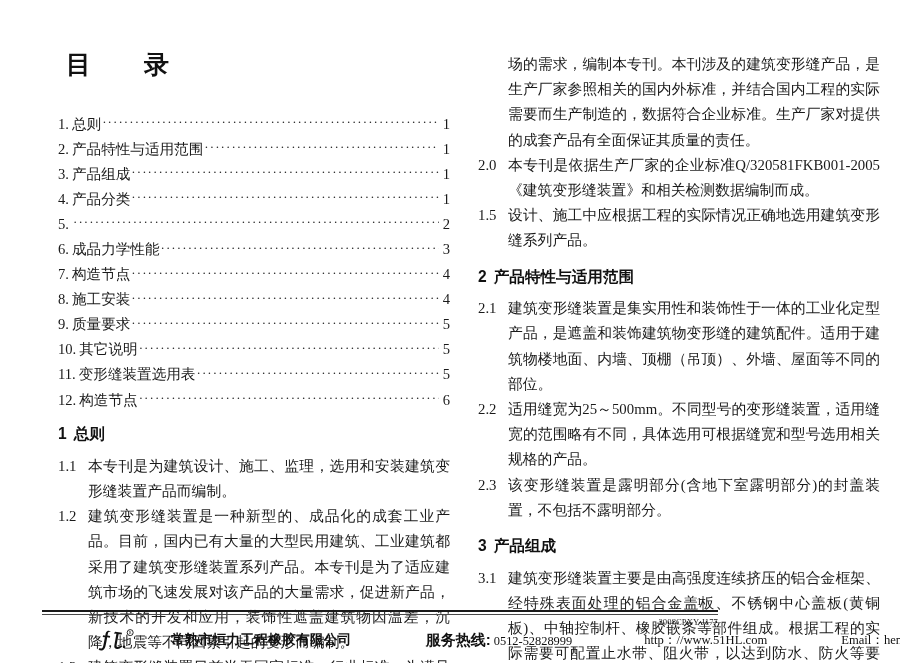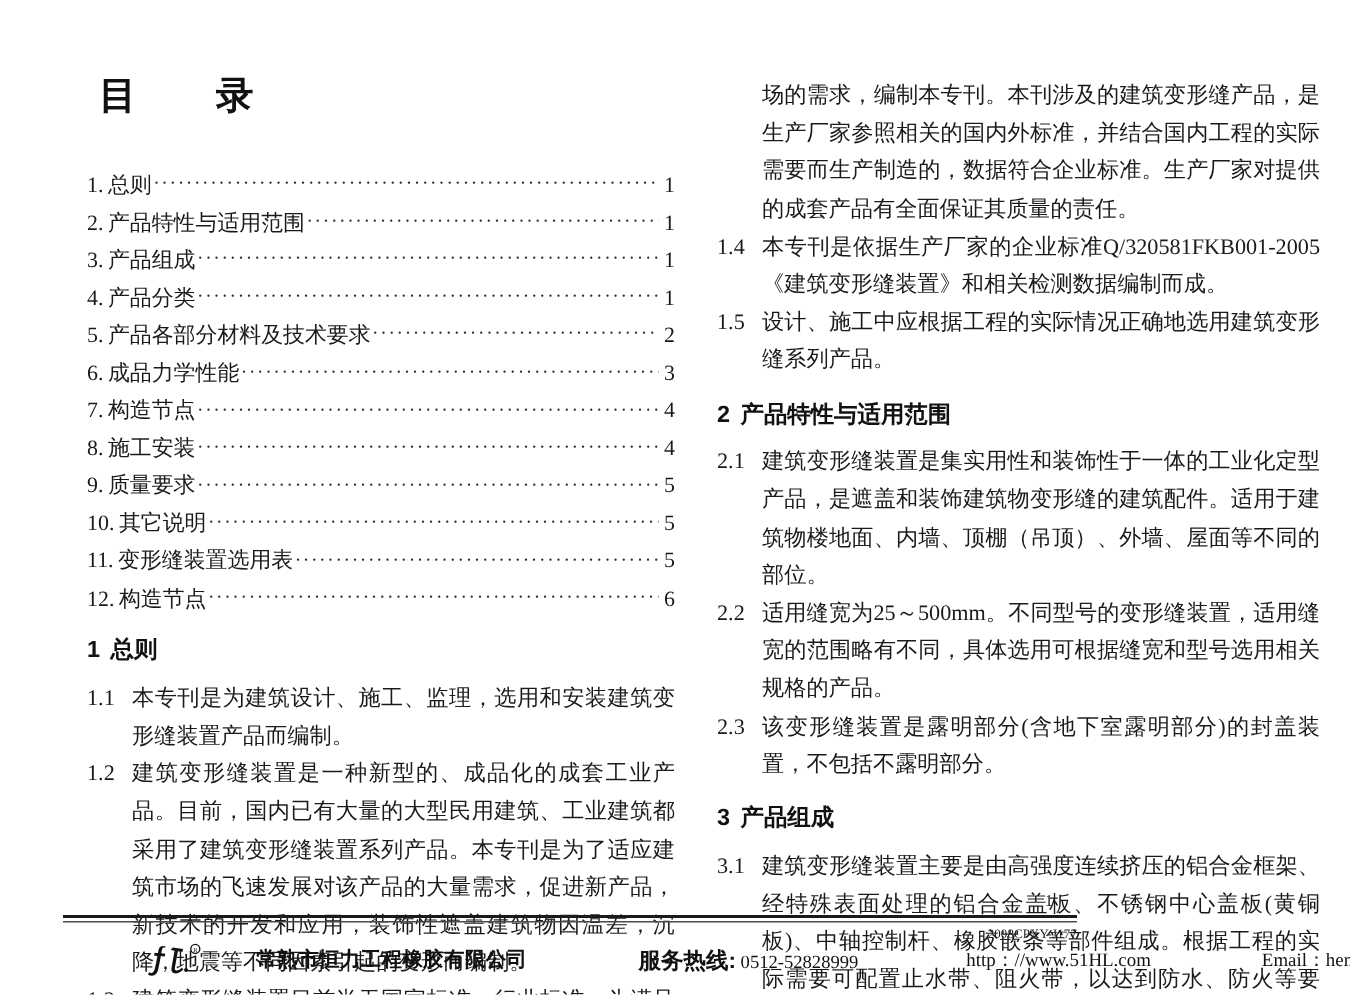--- a/index.html
+++ b/index.html
@@ -238,21 +238,20 @@
         <span class="toc-page">1</span>
       </li>
       <li class="toc-row">
         <span class="toc-num">4.</span>
         <span class="toc-label">产品分类</span>
         <span class="toc-dots">··················································································</span>
         <span class="toc-page">1</span>
       </li>
       <li class="toc-row">
         <span class="toc-num">5.</span>
-        <span class="toc-label">产品各部分材料及技术要求</span>
         <span class="toc-dots">··················································································</span>
         <span class="toc-page">2</span>
       </li>
       <li class="toc-row">
         <span class="toc-num">6.</span>
         <span class="toc-label">成品力学性能</span>
         <span class="toc-dots">··················································································</span>
         <span class="toc-page">3</span>
       </li>
       <li class="toc-row">
@@ -315,21 +314,21 @@
     </div>
   </div>
 
   <div class="col col-right">
 
     <div style="height:52px"></div>
 
     <div class="cont">场的需求，编制本专刊。本刊涉及的建筑变形缝产品，是生产厂家参照相关的国内外标准，并结合国内工程的实际需要而生产制造的，数据符合企业标准。生产厂家对提供的成套产品有全面保证其质量的责任。</div>
 
     <div class="item">
-      <span class="item-no">1.4</span>
+      <span class="item-no">2.0</span>
       <span class="item-body">本专刊是依据生产厂家的企业标准Q/320581FKB001-2005《建筑变形缝装置》和相关检测数据编制而成。</span>
     </div>
     <div class="item">
       <span class="item-no">1.5</span>
       <span class="item-body">设计、施工中应根据工程的实际情况正确地选用建筑变形缝系列产品。</span>
     </div>
 
     <div class="gap-sec2"></div>
 
     <div class="sec-head">

